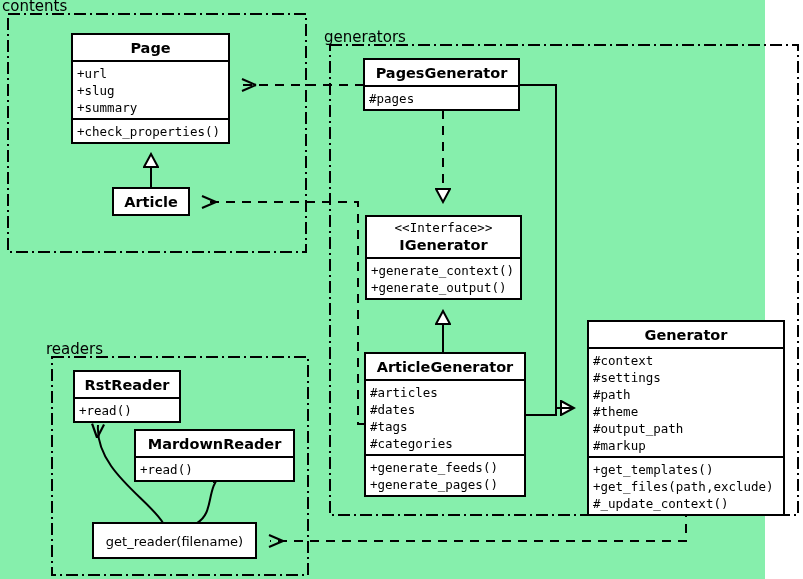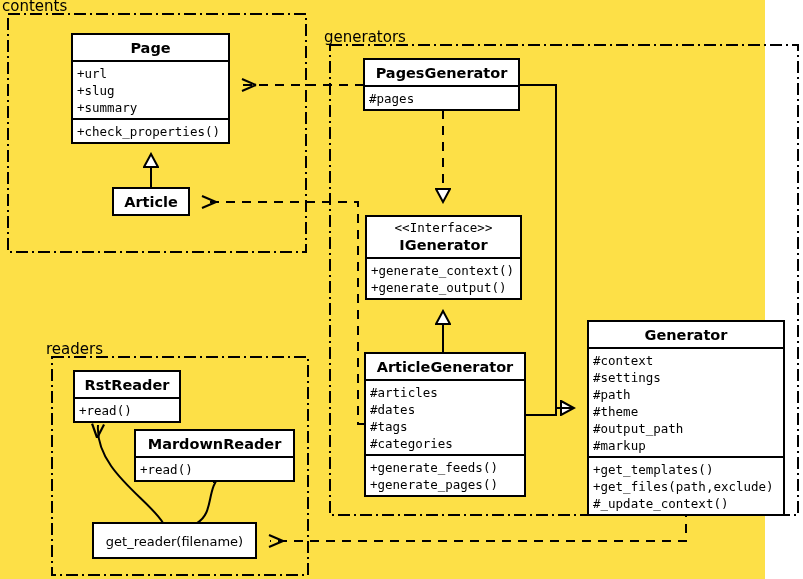--- a/index.html
+++ b/index.html
@@ -1,18 +1,18 @@
 <!DOCTYPE html>
 <html><head>
 <meta charset="utf-8">
 <style>
   html,body{margin:0;padding:0;background:#ffffff;}
   body{width:803px;height:579px;overflow:hidden;
        font-family:"DejaVu Sans",sans-serif;}
-  #stage{position:relative;width:765px;height:579px;background:#fde047;}
+  #stage{position:relative;width:765px;height:579px;background:#86efac;}
   svg{display:block;}
   text{font-family:"DejaVu Sans",sans-serif;fill:#000;}
   .pkg-label{font-size:15px;}
   .cls-name{font-size:14.5px;font-weight:bold;text-anchor:middle;}
   .cls-stereo{font-size:12.5px;text-anchor:middle;font-family:"DejaVu Sans Mono",monospace;}
   .member{font-size:12.5px;font-family:"DejaVu Sans Mono",monospace;}
   .fn-label{font-size:13px;text-anchor:middle;}
   .box{fill:#fff;stroke:#000;stroke-width:2;}
   .sep{stroke:#000;stroke-width:2;}
   .link{stroke:#000;stroke-width:2;fill:none;}

